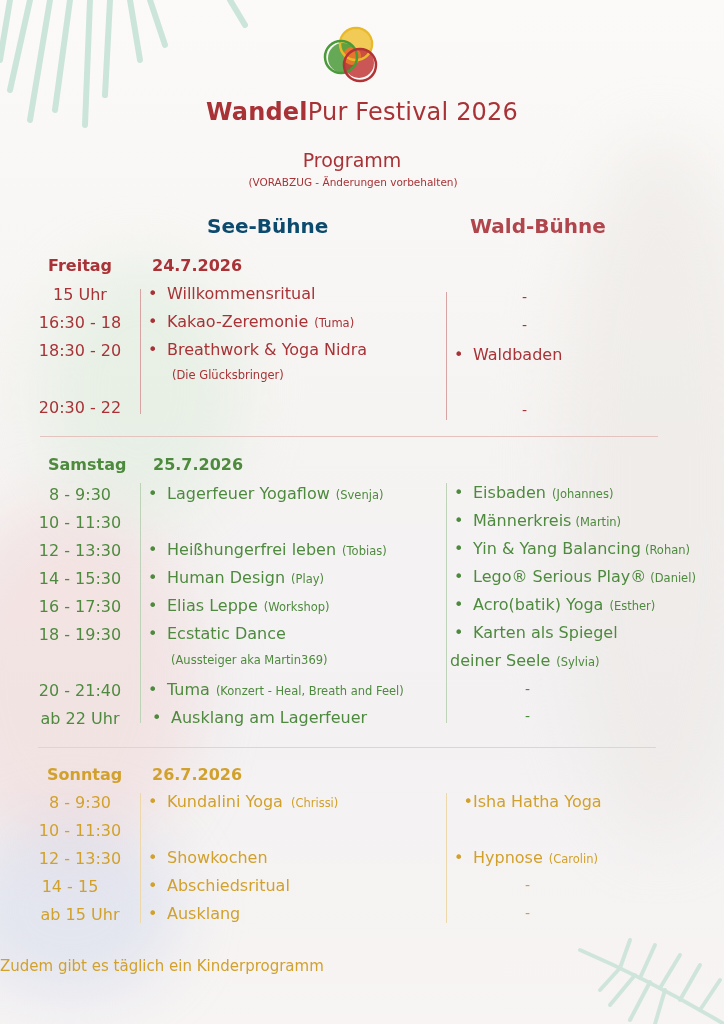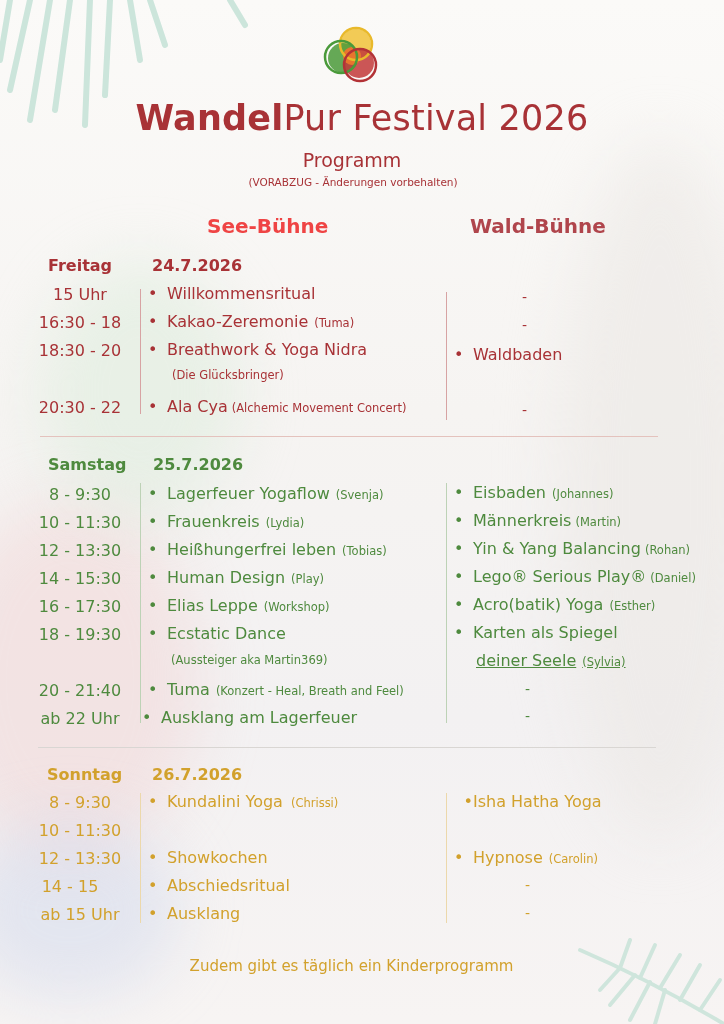--- a/index.html
+++ b/index.html
@@ -6,48 +6,48 @@
   body {
     width:724px; height:1024px; overflow:hidden; position:relative;
     font-family: "DejaVu Sans", "Liberation Sans", sans-serif;
     background: linear-gradient(180deg, #fbfaf8 0%, #f6f4f2 40%, #f3f1f2 70%, #f7f4f3 100%);
   }
   .bg-blob { position:absolute; border-radius:50%; filter: blur(30px); }
   .palm { position:absolute; }
   .content { position:absolute; left:0; top:0; width:724px; height:1024px; }
 
   .logo { position:absolute; left:322px; top:24px; width:62px; height:62px; }
-  .title { position:absolute; top:98px; left:0; width:724px; text-align:center; font-size:35px; color:#a83236; letter-spacing:0.2px; }
+  .title { position:absolute; top:98px; left:0; width:724px; text-align:center; font-size:24px; color:#a83236; letter-spacing:0.2px; }
   .title b { font-weight:bold; }
   .title span.light { font-weight:normal; }
   .subtitle { position:absolute; top:149px; left:0; width:704px; text-align:center; font-size:19px; color:#a83236; }
   .note { position:absolute; top:176px; left:0; width:706px; text-align:center; font-size:10.5px; color:#a83236; }
 
   .stage-head { position:absolute; top:214px; font-size:20px; font-weight:bold; }
-  .stage-see { left:207px; color:#ef4444; }
+  .stage-see { left:207px; color:#0c4a6e; }
   .stage-wald { left:470px; color:#b0454c; }
 
   .day-label { position:absolute; font-size:16px; font-weight:bold; }
   .date-label { position:absolute; font-size:16px; font-weight:bold; }
 
   .time { position:absolute; width:120px; left:20px; text-align:center; font-size:16px; }
   .item { position:absolute; font-size:16px; white-space:nowrap; }
   .item .dot { display:inline-block; width:19px; }
   .item .sub { font-size:11.5px; margin-left:6px; }
   .subline { position:absolute; font-size:11.5px; white-space:nowrap; }
   .dash { position:absolute; font-size:14px; }
 
   .vline { position:absolute; width:1px; }
   .hline { position:absolute; height:1px; }
 
   .red { color:#a83236; }
   .green { color:#4e8a3e; }
   .gold { color:#d2a12c; }
 
-  .footer-1 { position:absolute; top:957px; left:0; width:703px; text-align:center; font-size:15px; color:#d2a12c; }
+  .footer-1 { position:absolute; top:957px; left:0; width:703px; text-align:left; font-size:15px; color:#d2a12c; }
   .footer-2 { position:absolute; top:986px; left:0; width:603px; text-align:left; font-size:20px; color:#b2454a;margin-top:48px; }
 </style>
 </head>
 <body>
 
 <div class="bg-blob" style="left:-60px;top:500px;width:260px;height:360px;background:rgba(240,200,200,0.35);"></div>
 <div class="bg-blob" style="left:40px;top:260px;width:200px;height:260px;background:rgba(215,235,215,0.45);"></div>
 <div class="bg-blob" style="left:-40px;top:820px;width:220px;height:180px;background:rgba(200,210,235,0.4);"></div>
 <div class="bg-blob" style="left:560px;top:140px;width:200px;height:700px;background:rgba(235,232,228,0.6);"></div>
 
@@ -107,66 +107,64 @@
   <div class="item red" style="left:148px;top:284px;"><span class="dot">•</span><span>Willkommensritual</span></div>
 
   <div class="time red" style="top:313px;">16:30 - 18</div>
   <div class="item red" style="left:148px;top:312px;"><span class="dot">•</span><span>Kakao-Zeremonie</span><span class="sub">(Tuma)</span></div>
 
   <div class="time red" style="top:341px;">18:30 - 20</div>
   <div class="item red" style="left:148px;top:340px;"><span class="dot">•</span><span>Breathwork &amp; Yoga Nidra</span></div>
   <div class="subline red" style="left:172px;top:368px;">(Die Glücksbringer)</div>
 
   <div class="time red" style="top:398px;">20:30 - 22</div>
-  <div class="item red" style="left:148px;top:397px;"><span class="dot">•</span><span>Ala Cya</span><span class="sub" style="margin-left:4px">(Alchemic Movement Concert)</span></div>
 
   <div class="dash red" style="left:522px;top:289px;">-</div>
   <div class="dash red" style="left:522px;top:317px;">-</div>
   <div class="item red" style="left:454px;top:345px;"><span class="dot">•</span><span>Waldbaden</span></div>
   <div class="dash red" style="left:522px;top:402px;">-</div>
 
   <div class="hline" style="left:40px;top:436px;width:618px;background:#e4c2bd;"></div>
 
   <div class="day-label green" style="left:48px;top:455px;">Samstag</div>
   <div class="date-label green" style="left:153px;top:455px;">25.7.2026</div>
   <div class="vline" style="left:140px;top:483px;height:240px;background:#bdd2b6;"></div>
   <div class="vline" style="left:446px;top:483px;height:240px;background:#bdd2b6;"></div>
 
   <div class="time green" style="top:485px;">8 - 9:30</div>
   <div class="item green" style="left:148px;top:484px;"><span class="dot">•</span><span>Lagerfeuer Yogaflow</span><span class="sub">(Svenja)</span></div>
 
   <div class="time green" style="top:513px;">10 - 11:30</div>
-  <div class="item green" style="left:148px;top:512px;"><span class="dot">•</span><span>Frauenkreis</span><span class="sub">(Lydia)</span></div>
 
   <div class="time green" style="top:541px;">12 - 13:30</div>
   <div class="item green" style="left:148px;top:540px;"><span class="dot">•</span><span>Heißhungerfrei leben</span><span class="sub">(Tobias)</span></div>
 
   <div class="time green" style="top:569px;">14 - 15:30</div>
   <div class="item green" style="left:148px;top:568px;"><span class="dot">•</span><span>Human Design</span><span class="sub">(Play)</span></div>
 
   <div class="time green" style="top:597px;">16 - 17:30</div>
   <div class="item green" style="left:148px;top:596px;"><span class="dot">•</span><span>Elias Leppe</span><span class="sub">(Workshop)</span></div>
 
   <div class="time green" style="top:625px;">18 - 19:30</div>
   <div class="item green" style="left:148px;top:624px;"><span class="dot">•</span><span>Ecstatic Dance</span></div>
   <div class="subline green" style="left:171px;top:653px;">(Aussteiger aka Martin369)</div>
 
   <div class="time green" style="top:681px;">20 - 21:40</div>
   <div class="item green" style="left:148px;top:680px;"><span class="dot">•</span><span>Tuma</span><span class="sub">(Konzert - Heal, Breath and Feel)</span></div>
 
   <div class="time green" style="top:709px;">ab 22 Uhr</div>
-  <div class="item green" style="left:142px;top:708px;"><span class="dot">•</span><span>Ausklang am Lagerfeuer</span></div>
+  <div class="item green" style="left:152px;top:708px;"><span class="dot">•</span><span>Ausklang am Lagerfeuer</span></div>
 
   <div class="item green" style="left:454px;top:483px;"><span class="dot">•</span><span>Eisbaden</span><span class="sub">(Johannes)</span></div>
   <div class="item green" style="left:454px;top:511px;"><span class="dot">•</span><span>Männerkreis</span><span class="sub" style="margin-left:4px">(Martin)</span></div>
   <div class="item green" style="left:454px;top:567px;"><span class="dot">•</span><span>Lego® Serious Play®</span><span class="sub" style="margin-left:4px">(Daniel)</span></div>
   <div class="item green" style="left:454px;top:539px;"><span class="dot">•</span><span>Yin &amp; Yang Balancing</span><span class="sub" style="margin-left:4px">(Rohan)</span></div>
   <div class="item green" style="left:454px;top:595px;"><span class="dot">•</span><span>Acro(batik) Yoga</span><span class="sub">(Esther)</span></div>
   <div class="item green" style="left:454px;top:623px;"><span class="dot">•</span><span>Karten als Spiegel</span></div>
-  <div class="item green" style="left:476px;top:651px;text-decoration:underline;"><span>deiner Seele</span><span class="sub">(Sylvia)</span></div>
+  <div class="item green" style="left:450px;top:651px;"><span>deiner Seele</span><span class="sub">(Sylvia)</span></div>
   <div class="dash green" style="left:525px;top:681px;">-</div>
   <div class="dash green" style="left:525px;top:708px;">-</div>
 
   <div class="hline" style="left:38px;top:747px;width:618px;background:#d9d6d3;"></div>
 
   <div class="day-label gold" style="left:47px;top:765px;">Sonntag</div>
   <div class="date-label gold" style="left:152px;top:765px;">26.7.2026</div>
   <div class="vline" style="left:140px;top:793px;height:130px;background:#ecd8ab;"></div>
   <div class="vline" style="left:446px;top:793px;height:130px;background:#ecd8ab;"></div>
 

